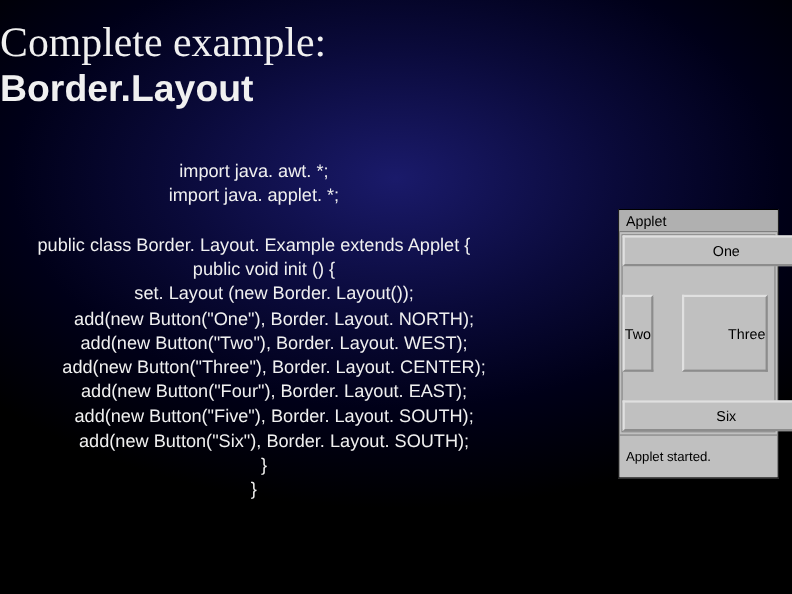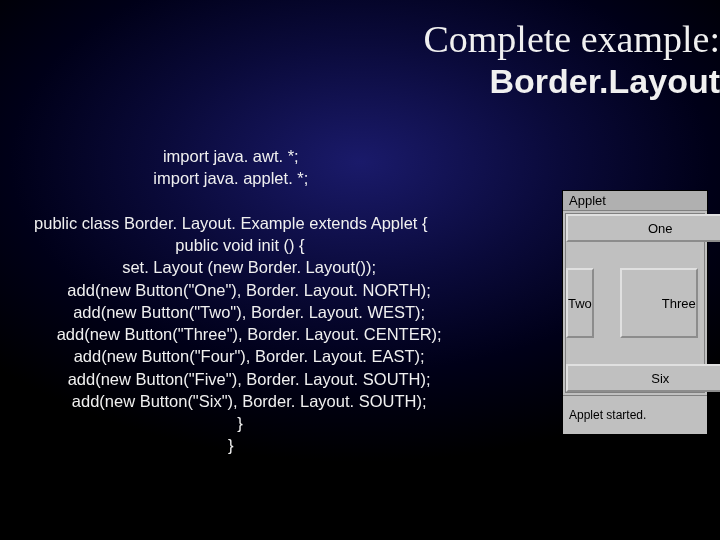--- a/index.html
+++ b/index.html
@@ -11,21 +11,21 @@
   }
   .slide {
     width: 720px;
     height: 540px;
     background: radial-gradient(ellipse 500px 300px at 50% 30%, #1a1a6a 0%, #0a0a3a 40%, #000018 70%, #000000 100%);
     position: relative;
     font-family: "Times New Roman", Times, serif;
     color: #e8e8e8;
   }
   .title {
-    text-align: right;
+    text-align: left;
     padding-top: 18px;
     font-size: 38px;
     line-height: 1.15;
     color: #f0f0f0;
   }
   .title .sub {
     font-family: Liberation Sans, sans-serif;
     font-size: 34px;
     font-weight: bold;
   }

